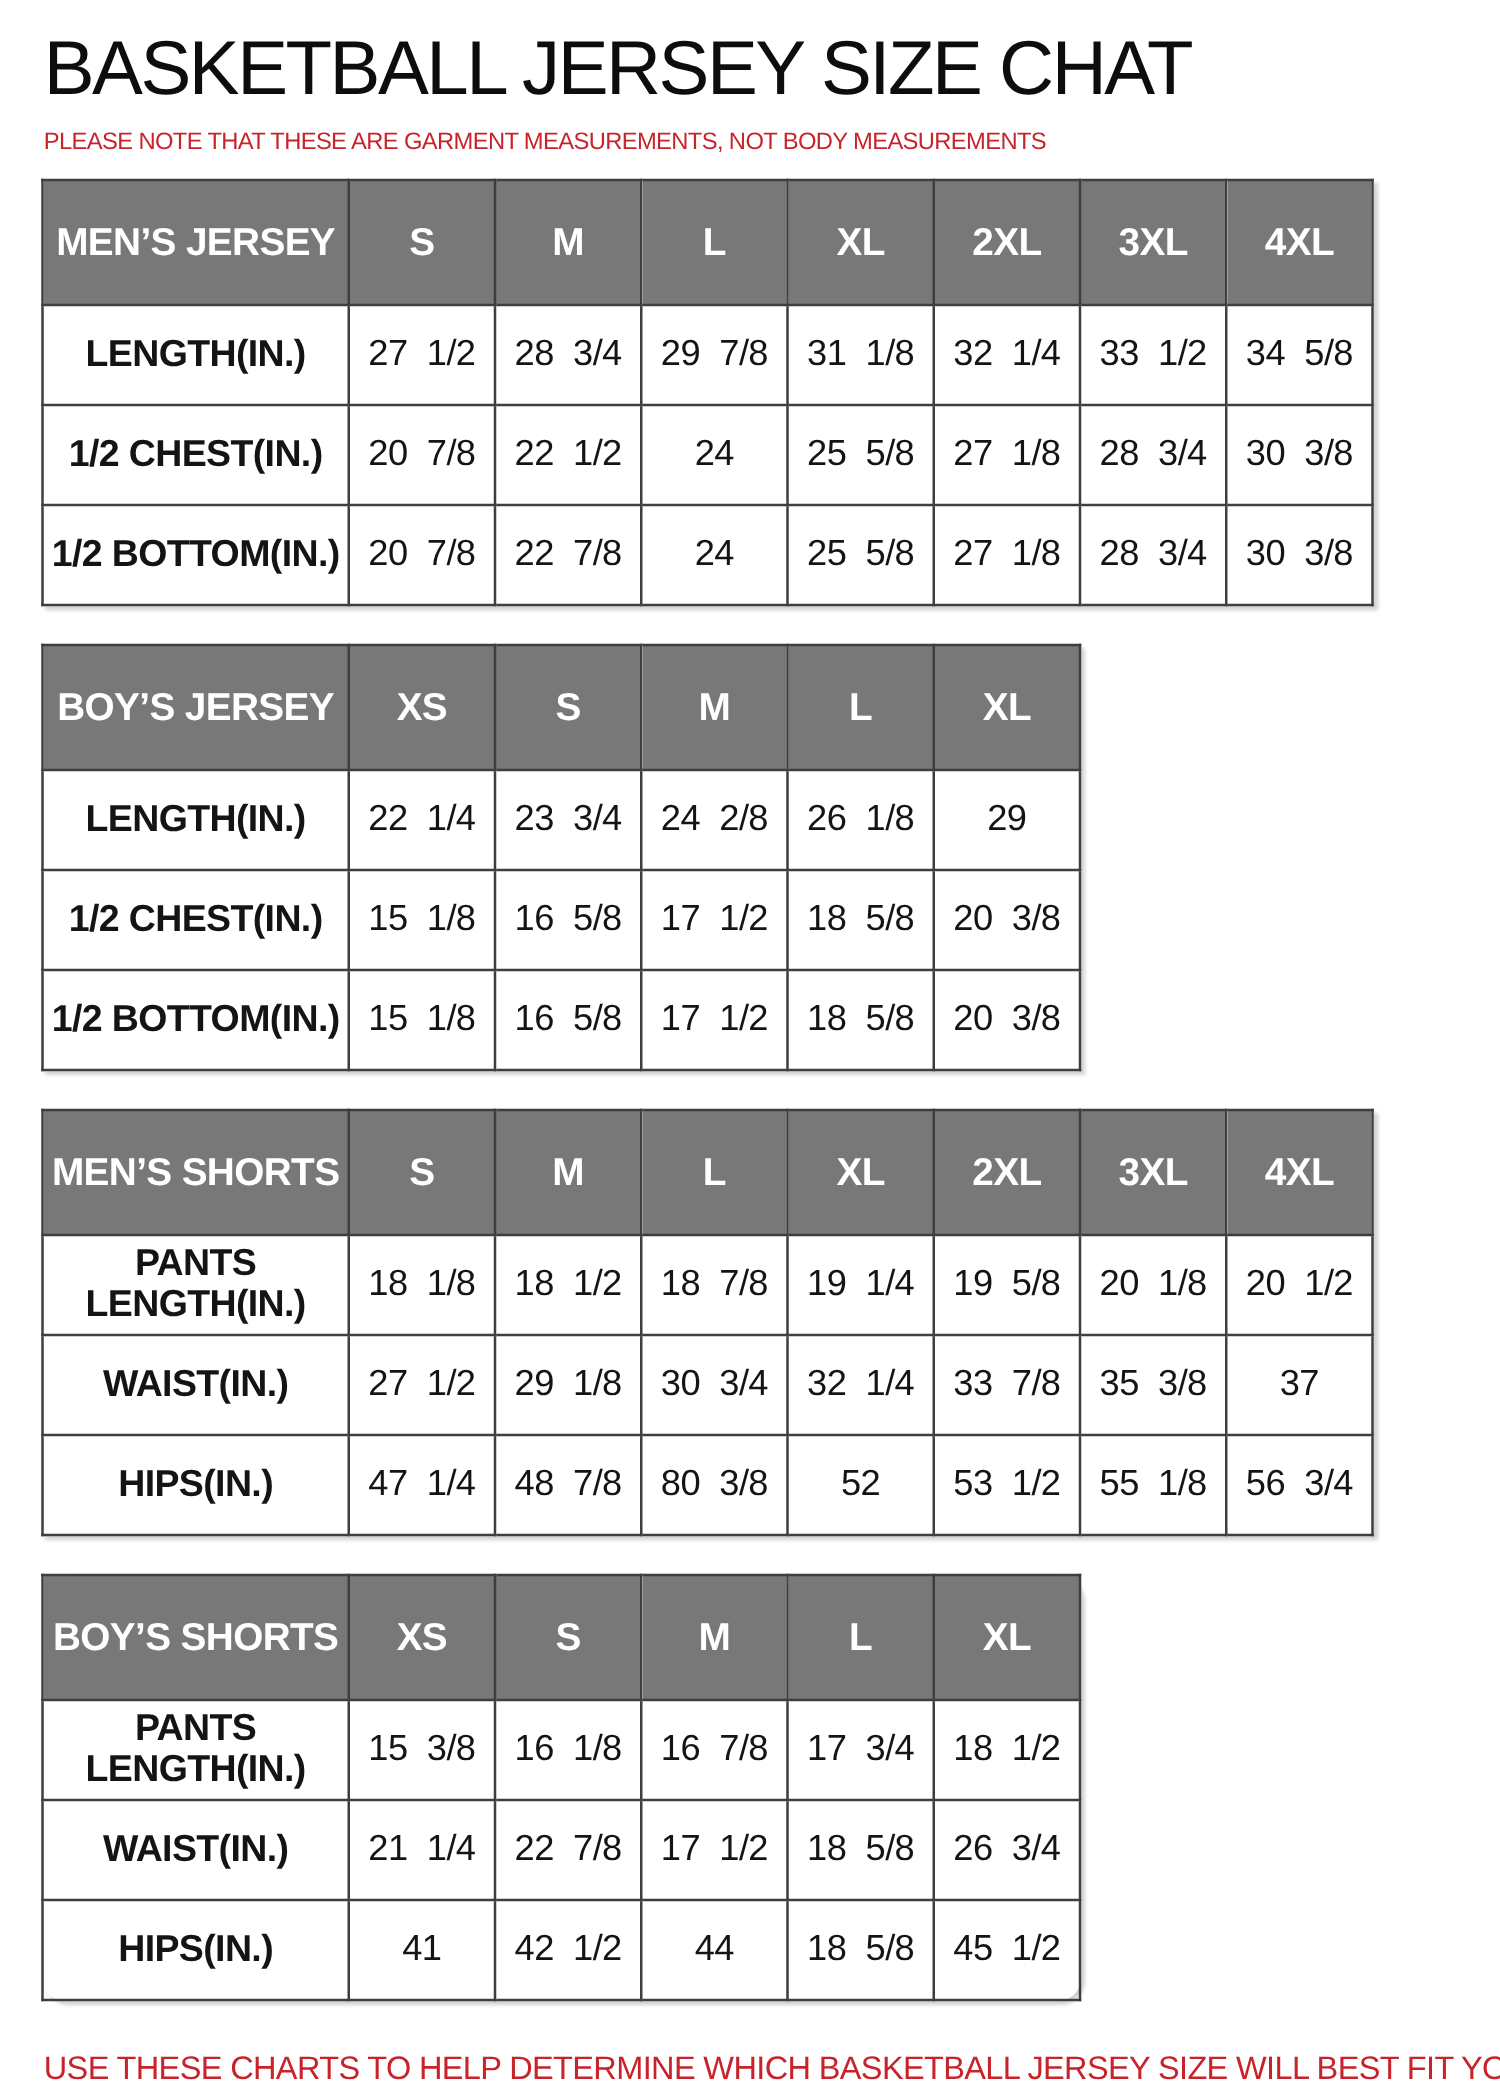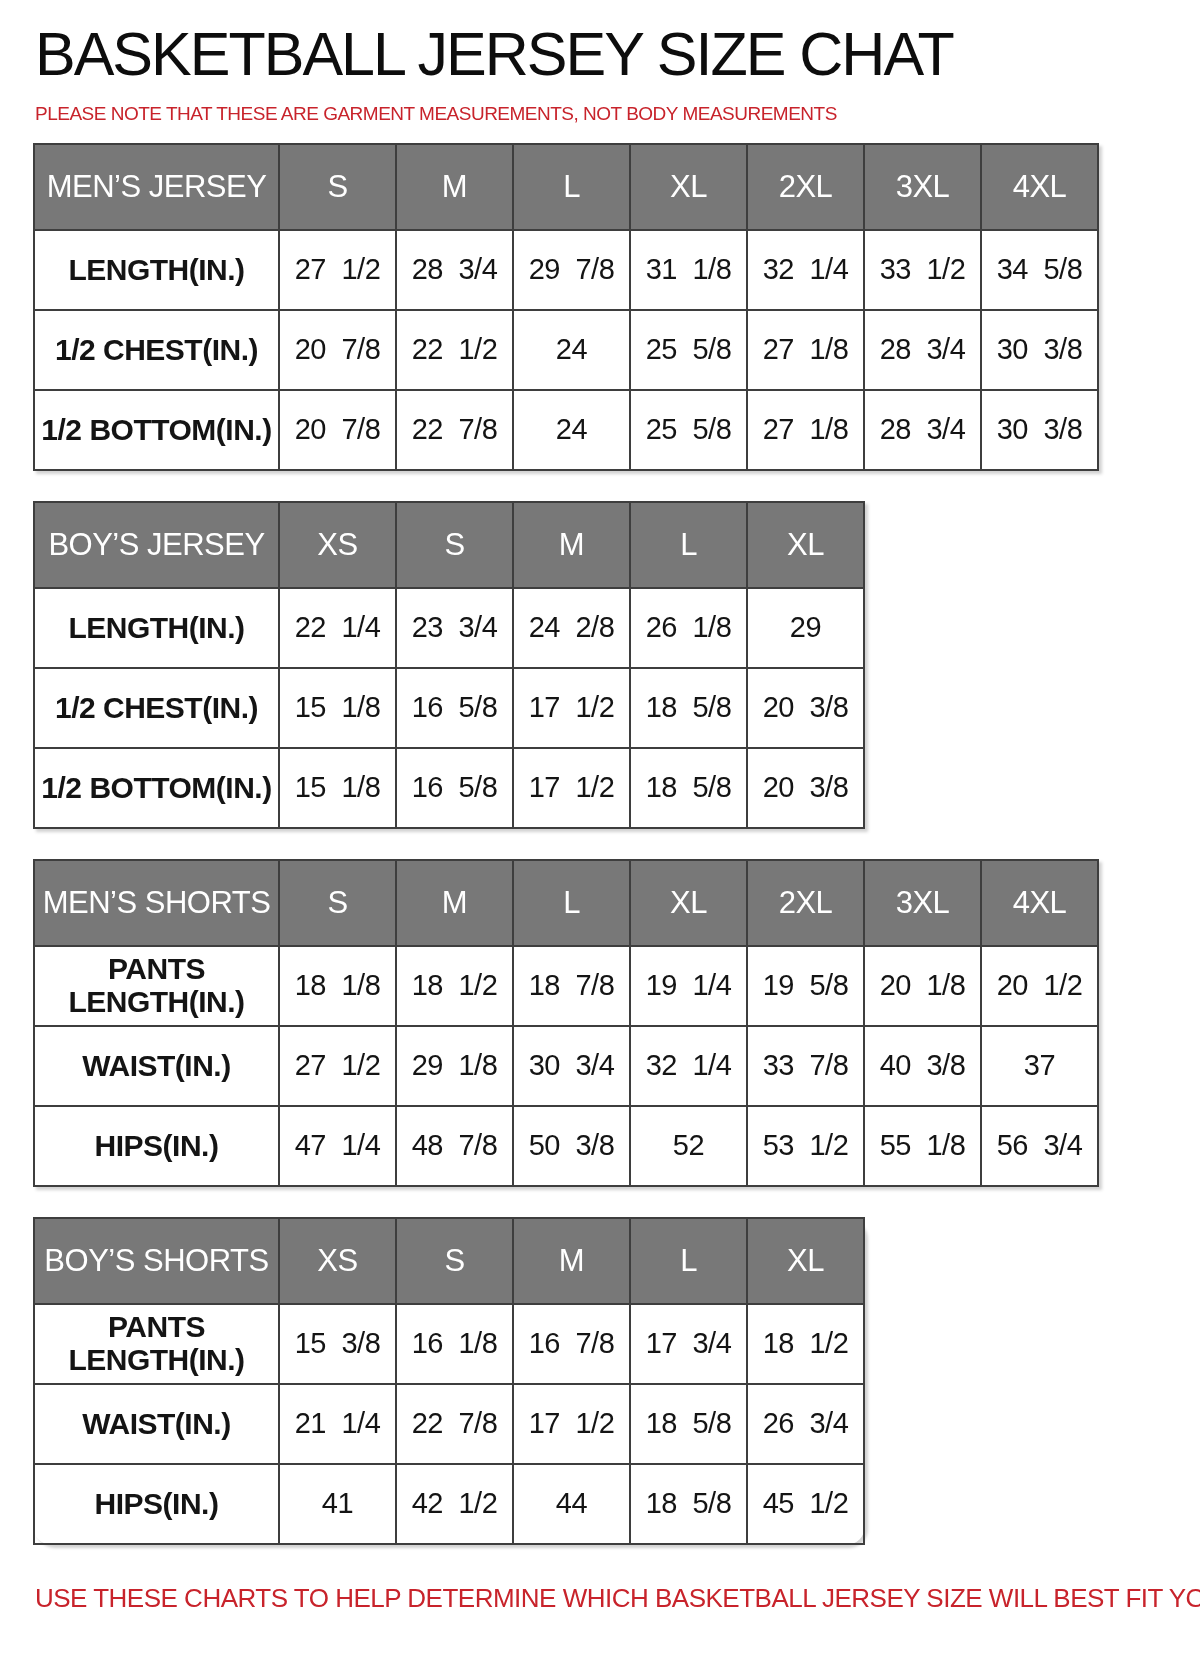--- a/index.html
+++ b/index.html
@@ -46,22 +46,22 @@
   .size-table th,.size-table td{
     border:2px solid var(--border);
     padding:0 4px;
     text-align:center;
     overflow:hidden;
   }
   .size-table thead th{
     background:var(--header-bg);
     color:var(--header-text);
     font-size:31px;
-    font-weight:400;
-    height:86px;
+    font-weight:700;
+    height:100px;
     letter-spacing:-0.5px;
   }
   .size-table thead th.table-name{
     font-size:31px;
   }
   .size-table tbody td{height:80px;}
   td.spec-label{
     font-weight:700;
     font-size:30px;
     letter-spacing:-0.5px;
@@ -228,28 +228,28 @@
           <td class="spec-value">20 1/8</td>
           <td class="spec-value">20 1/2</td>
         </tr>
         <tr>
           <td class="spec-label">WAIST(IN.)</td>
           <td class="spec-value">27 1/2</td>
           <td class="spec-value">29 1/8</td>
           <td class="spec-value">30 3/4</td>
           <td class="spec-value">32 1/4</td>
           <td class="spec-value">33 7/8</td>
-          <td class="spec-value">40 3/8</td>
+          <td class="spec-value">35 3/8</td>
           <td class="spec-value">37</td>
         </tr>
         <tr>
           <td class="spec-label">HIPS(IN.)</td>
           <td class="spec-value">47 1/4</td>
           <td class="spec-value">48 7/8</td>
-          <td class="spec-value">50 3/8</td>
+          <td class="spec-value">80 3/8</td>
           <td class="spec-value">52</td>
           <td class="spec-value">53 1/2</td>
           <td class="spec-value">55 1/8</td>
           <td class="spec-value">56 3/4</td>
         </tr>
       </tbody>
     </table>
     <table class="size-table" style="width: 830px; border-radius: 19px;">
       <colgroup>
         <col style="width: 245px;">

